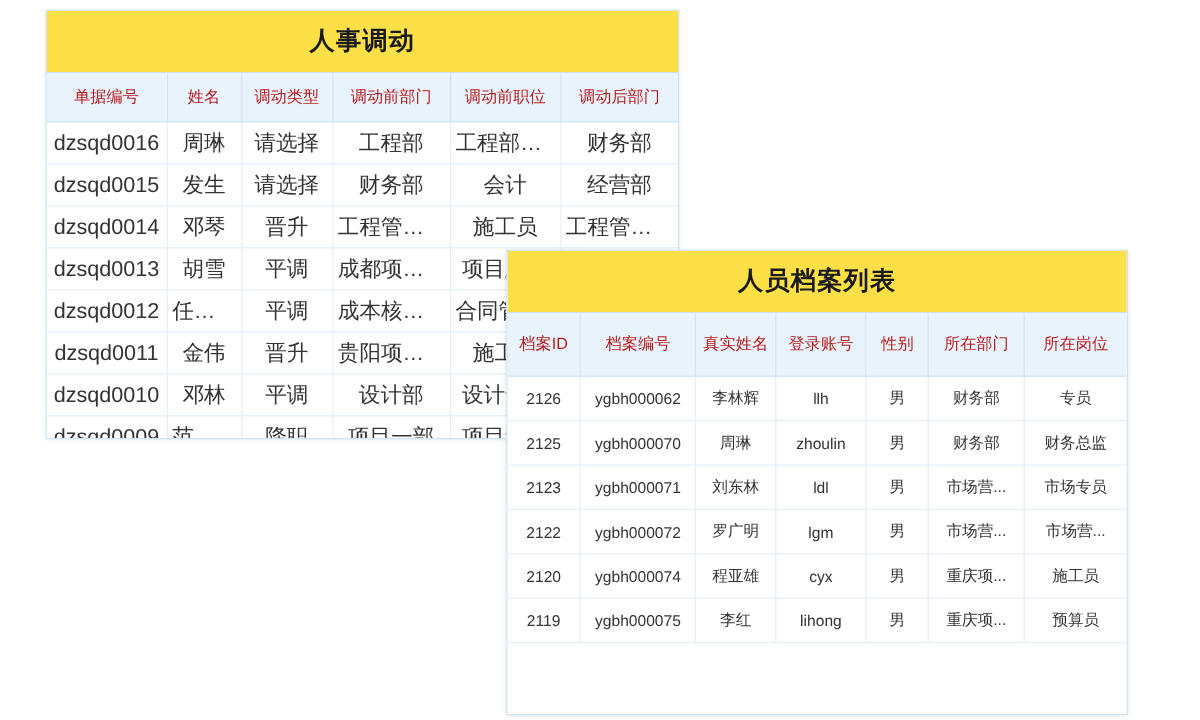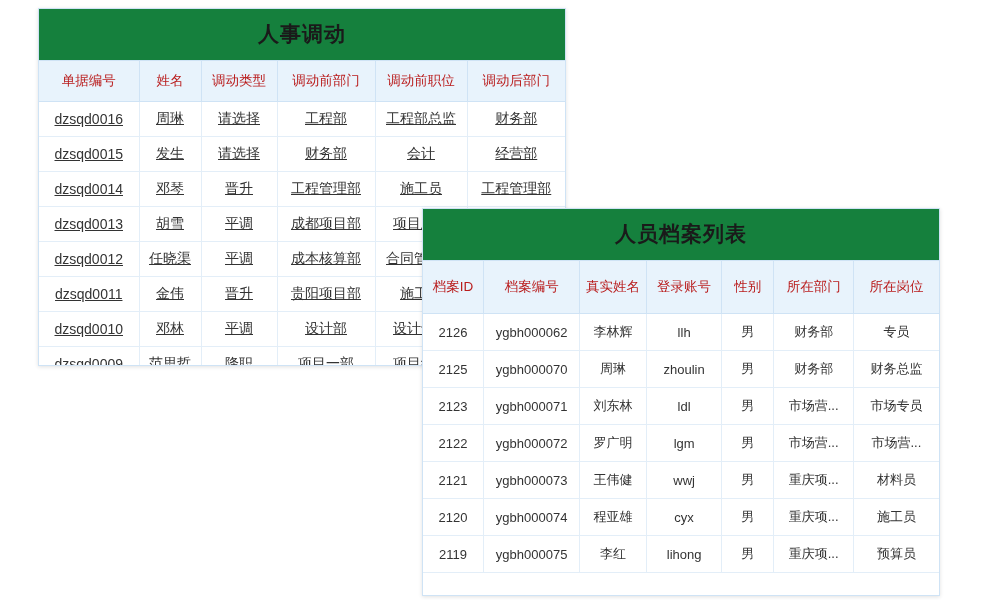--- a/index.html
+++ b/index.html
@@ -25,21 +25,21 @@
     box-shadow: 0 1px 4px rgba(0,0,0,0.12);
     box-sizing: border-box;
   }
   .panel-title {
     text-align: center;
     font-size: 21px;
     font-weight: bold;
     color: #1a1a1a;
     padding: 11px 0 12px 0;
     border-bottom: 1px solid #cfe3f5;
-    background: #15803d;
+    background: #fde047;
     letter-spacing: 1px;
   }
   table.grid {
     border-collapse: collapse;
     table-layout: fixed;
     width: 100%;
     font-size: 13px;
   }
   table.grid th {
     background: #e8f3fc;
@@ -70,21 +70,21 @@
   .lnk { color: #3a7fc4; }
 
   
   #panel-transfer {
     left: 38px;
     top: 8px;
     width: 528px;
     height: 358px;
     overflow: hidden;
   }
-  #panel-transfer table.grid td { font-size: 14px; text-decoration: underline; }
+  #panel-transfer table.grid td { font-size: 18px; }
 
   
   #panel-archive {
     left: 422px;
     top: 208px;
     width: 518px;
     height: 388px;
     overflow: hidden;
   }
   #panel-archive table.grid th { height: 52px; }
@@ -239,29 +239,20 @@
         <tr>
           <td>2122</td>
           <td>ygbh000072</td>
           <td class="lnk">罗广明</td>
           <td>lgm</td>
           <td>男</td>
           <td>市场营...</td>
           <td>市场营...</td>
         </tr>
         <tr>
-          <td>2121</td>
-          <td>ygbh000073</td>
-          <td class="lnk">王伟健</td>
-          <td>wwj</td>
-          <td>男</td>
-          <td>重庆项...</td>
-          <td>材料员</td>
-        </tr>
-        <tr>
           <td>2120</td>
           <td>ygbh000074</td>
           <td class="lnk">程亚雄</td>
           <td>cyx</td>
           <td>男</td>
           <td>重庆项...</td>
           <td>施工员</td>
         </tr>
         <tr>
           <td>2119</td>

